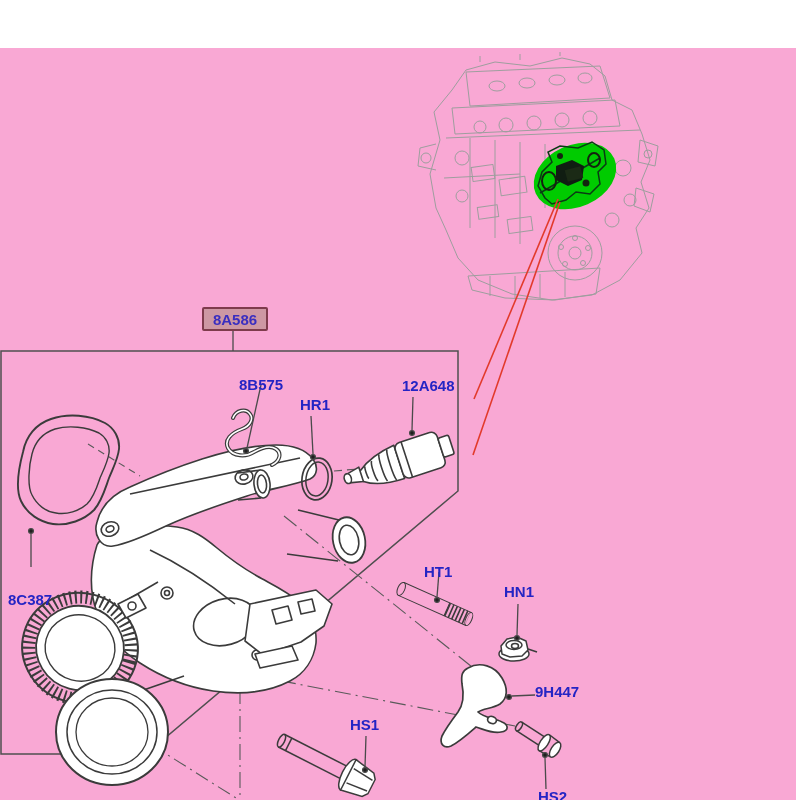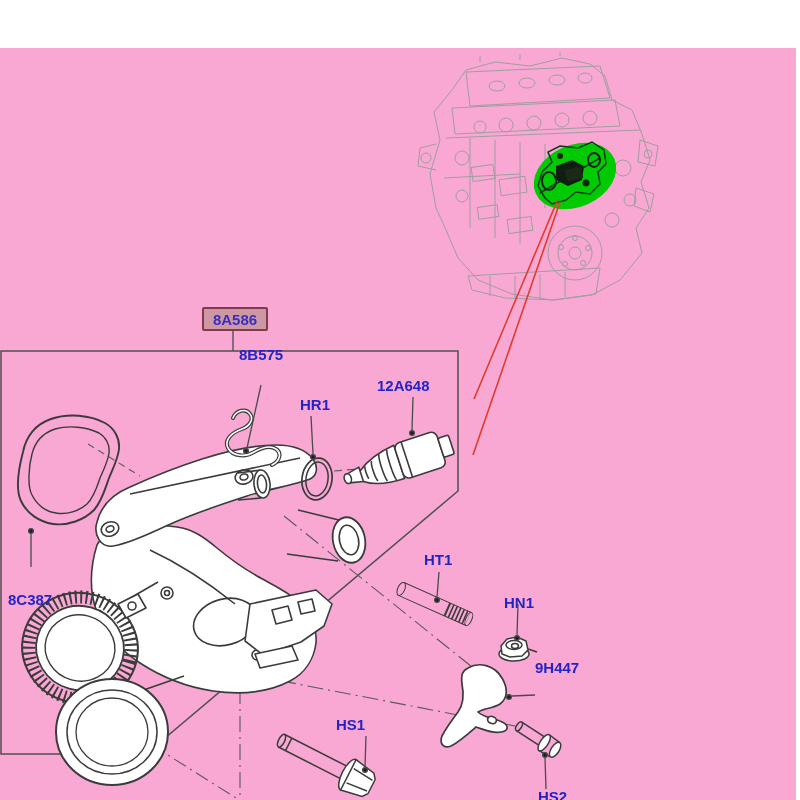--- a/index.html
+++ b/index.html
@@ -276,25 +276,25 @@
         <circle cx="509" cy="649" r="2.4"></circle>
     <path fill="none" d="M366,688 L365,719"></path>
         <circle cx="365" cy="722" r="2.4"></circle>
     <path fill="none" d="M546,741 L545,710"></path>
         <circle cx="545" cy="707" r="2.4"></circle>
   </g>
 </svg>
 
 <div class="badge">8A586</div>
 
-<div class="lbl" style="left:239px;top:299px">8B575</div>
+<div class="lbl" style="left:239px;top:329px">8B575</div>
 <div class="lbl" style="left:300px;top:349px">HR1</div>
-<div class="lbl" style="left:377px;top:330px">12A648</div>
+<div class="lbl" style="left:402px;top:330px">12A648</div>
 <div class="lbl" style="left:8px;top:544px">8C387</div>
-<div class="lbl" style="left:424px;top:504px">HT1</div>
-<div class="lbl" style="left:504px;top:547px">HN1</div>
-<div class="lbl" style="left:535px;top:612px">9H447</div>
-<div class="lbl" style="left:336px;top:669px">HS1</div>
+<div class="lbl" style="left:424px;top:516px">HT1</div>
+<div class="lbl" style="left:504px;top:536px">HN1</div>
+<div class="lbl" style="left:535px;top:636px">9H447</div>
+<div class="lbl" style="left:350px;top:669px">HS1</div>
 <div class="lbl" style="left:538px;top:741px">HS2</div>
 
 <div class="footer-strip"></div>
 
 </div>
 
 </body></html>

